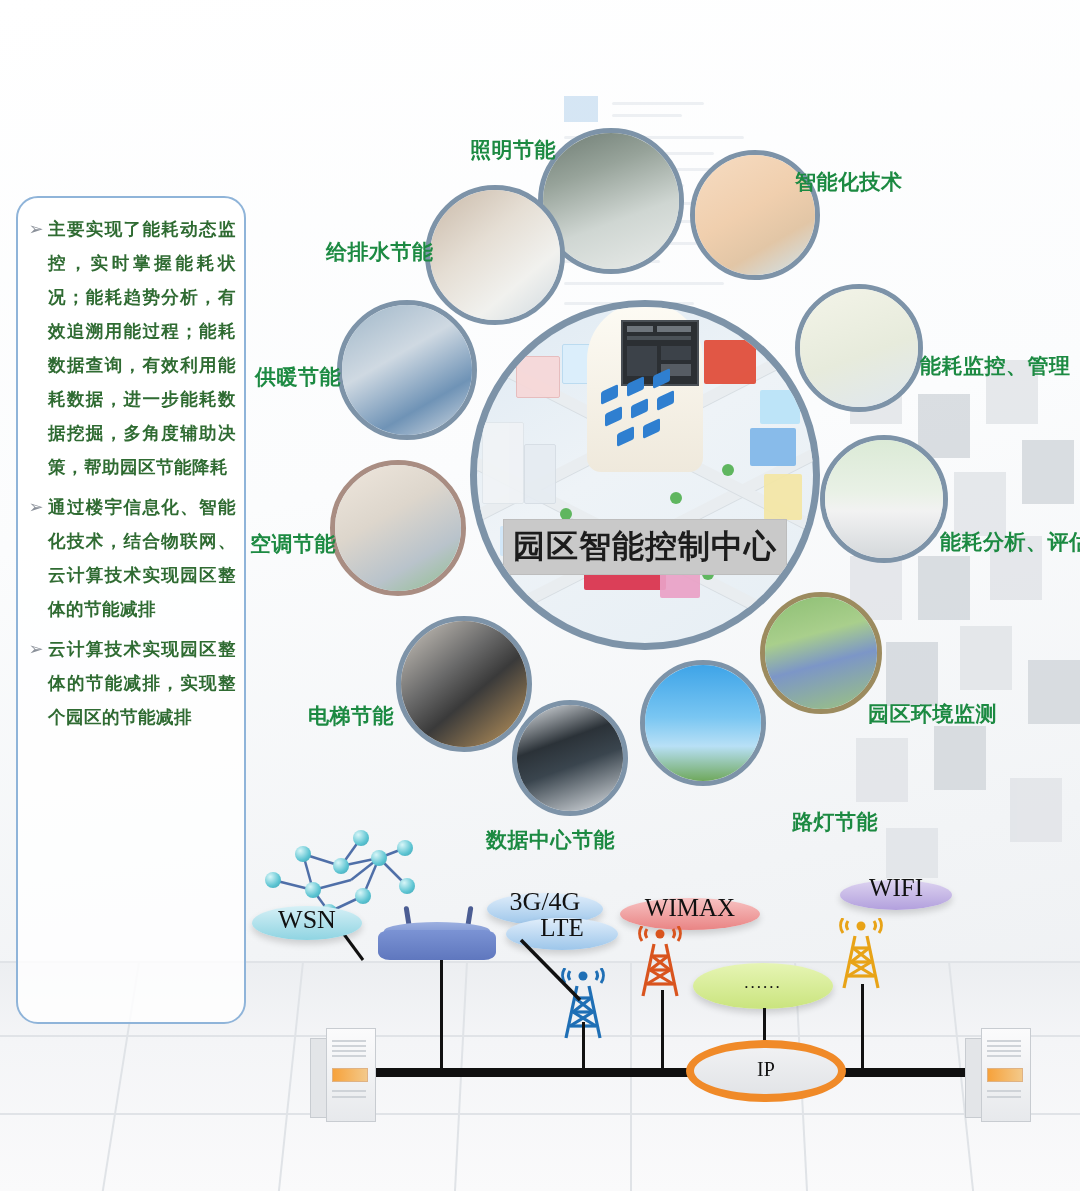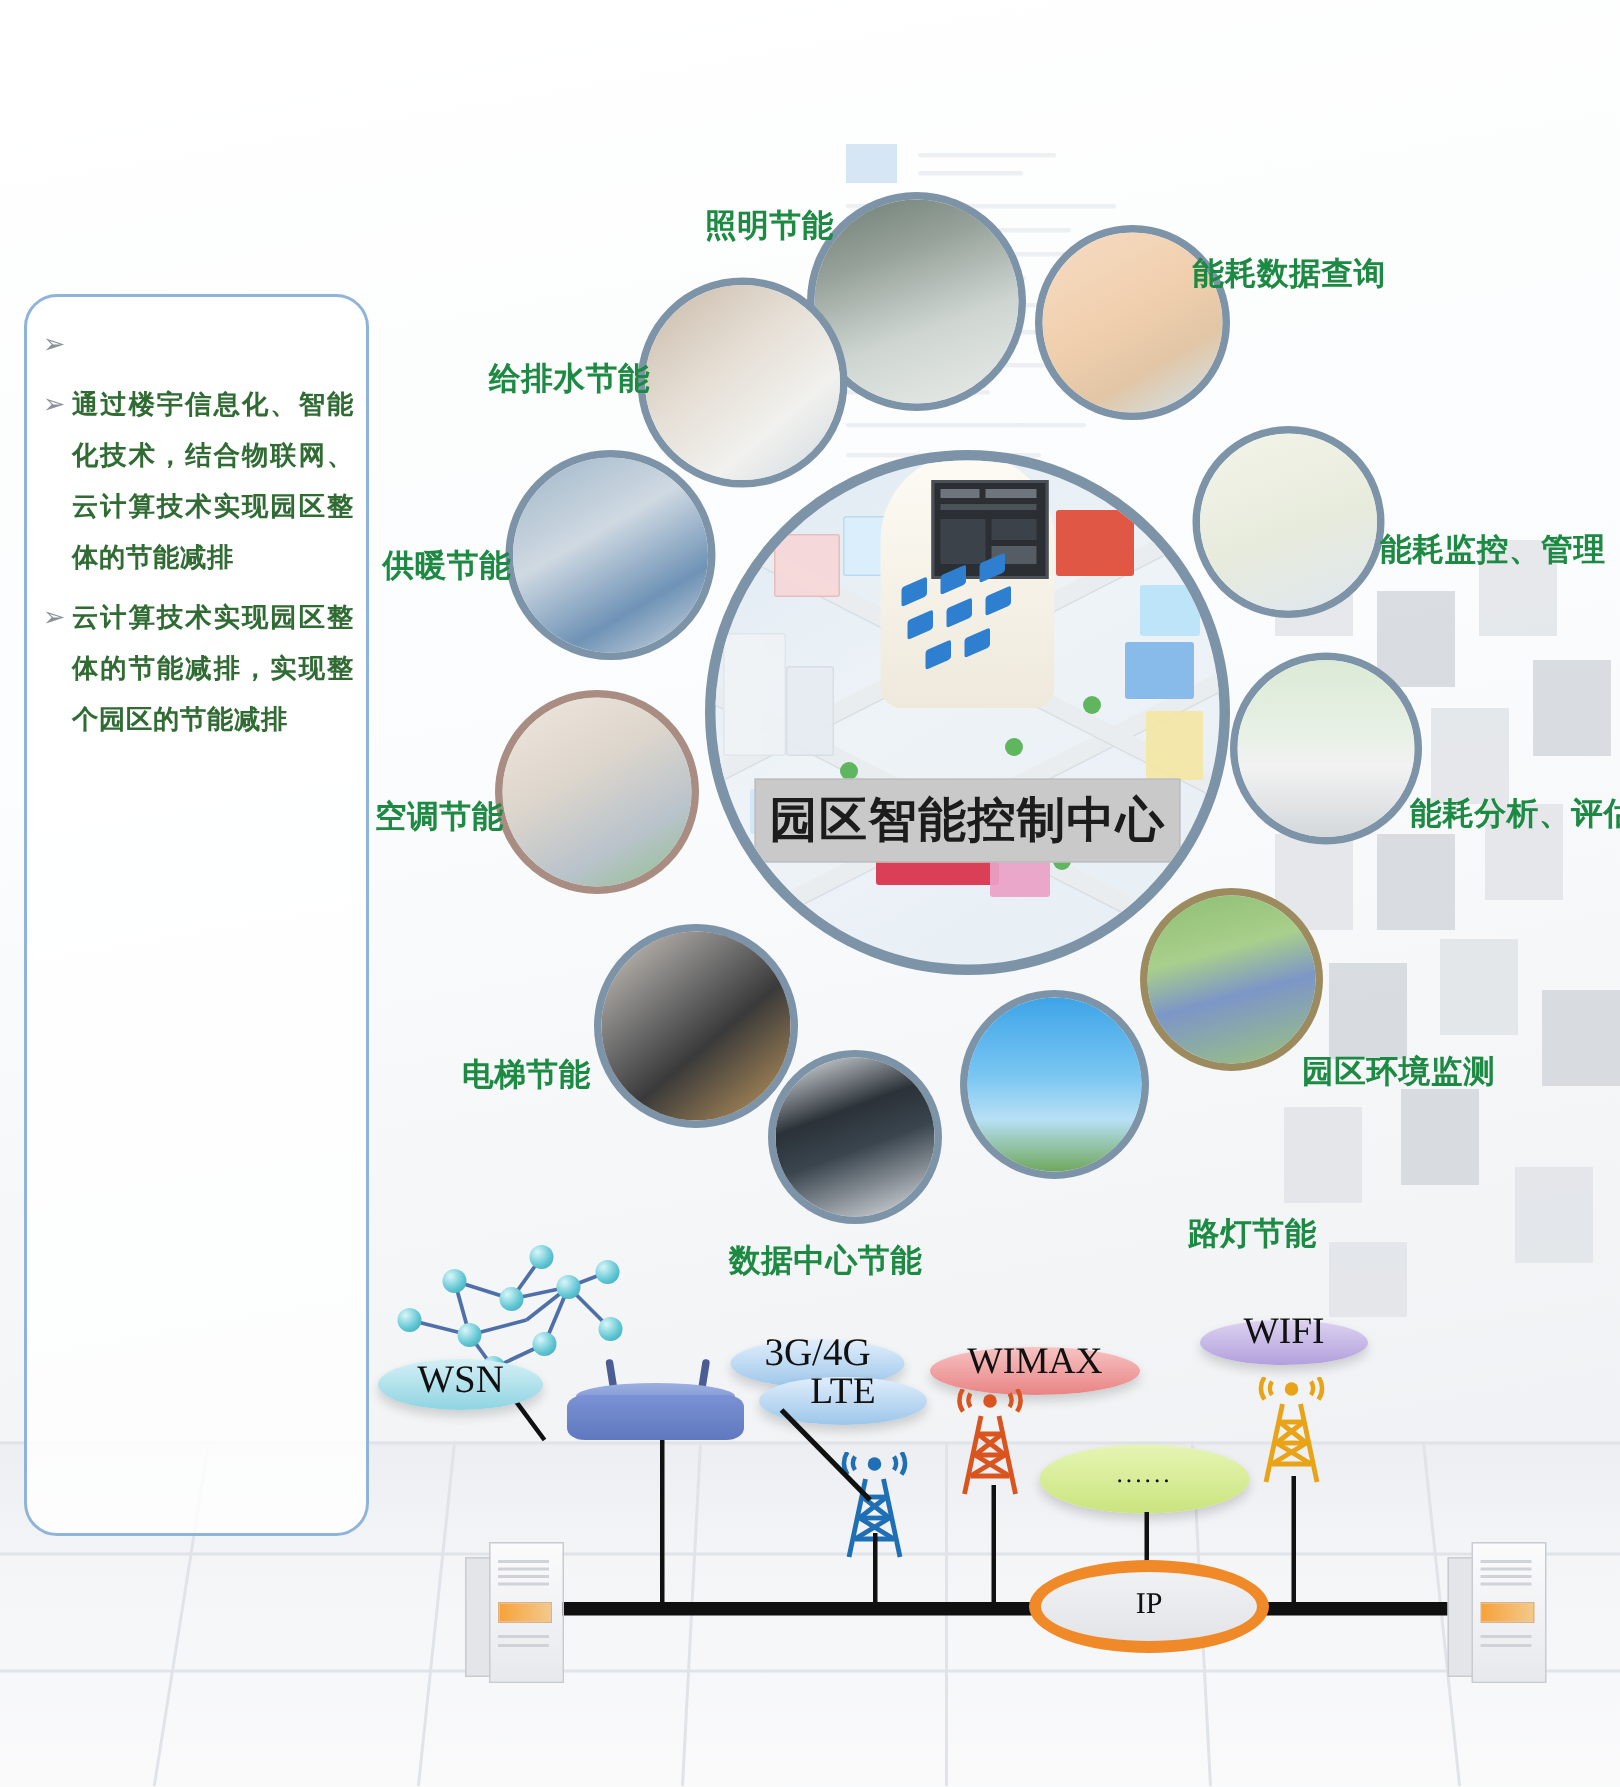--- a/index.html
+++ b/index.html
@@ -155,20 +155,21 @@
     <div class="gl" style="left:460px;top:0;width:2px;height:230px;transform:skewX(-3deg);"></div>
     <div class="gl" style="left:630px;top:0;width:2px;height:230px;"></div>
     <div class="gl" style="left:800px;top:0;width:2px;height:230px;transform:skewX(3deg);"></div>
     <div class="gl" style="left:960px;top:0;width:2px;height:230px;transform:skewX(6deg);"></div>
   </div>
 
 
   <div class="text-card">
     <div class="bullet">
       <div class="mk">➢</div>
+      <div class="bt">主要实现了能耗动态监控，实时掌握能耗状况；能耗趋势分析，有效追溯用能过程；能耗数据查询，有效利用能耗数据，进一步能耗数据挖掘，多角度辅助决策，帮助园区节能降耗</div>
     </div>
     <div class="bullet">
       <div class="mk">➢</div>
       <div class="bt">通过楼宇信息化、智能化技术，结合物联网、云计算技术实现园区整体的节能减排</div>
     </div>
     <div class="bullet">
       <div class="mk">➢</div>
       <div class="bt">云计算技术实现园区整体的节能减排，实现整个园区的节能减排</div>
     </div>
   </div>
@@ -223,21 +224,21 @@
   </div>
 
   <div class="node" style="left:538px;top:128px;width:146px;height:146px;">
     <div class="ph" style="background:linear-gradient(160deg,#6f7d74 0%,#97a39a 30%,#cfd6d2 62%,#e8ebe9 100%);"></div>
   </div>
   <div class="nlabel" style="left:470px;top:136px;">照明节能</div>
 
   <div class="node" style="left:690px;top:150px;width:130px;height:130px;">
     <div class="ph" style="background:linear-gradient(150deg,#f6dcc2 0%,#f0cfae 45%,#e2c6a6 70%,#cfe6f2 100%);"></div>
   </div>
-  <div class="nlabel" style="left:795px;top:168px;">能耗数据查询</div>
+  <div class="nlabel" style="left:795px;top:168px;">智能化技术</div>
 
   <div class="node" style="left:425px;top:185px;width:140px;height:140px;">
     <div class="ph" style="background:linear-gradient(140deg,#c9b9a8 0%,#e5ded4 40%,#f1f1ee 70%,#cfd9df 100%);"></div>
   </div>
   <div class="nlabel" style="left:326px;top:238px;font-family:Liberation Mono, monospace;">给排水节能</div>
 
   <div class="node" style="left:795px;top:284px;width:128px;height:128px;">
     <div class="ph" style="background:linear-gradient(160deg,#f3f4e8,#e7ebdc 55%,#dfe7ef 100%);"></div>
   </div>
   <div class="nlabel" style="left:920px;top:352px;">能耗监控、管理</div>
@@ -322,21 +323,21 @@
   <div class="cloud" style="left:506px;top:918px;width:112px;height:32px;
        background:linear-gradient(180deg,#e1eefb,#9dc6ea);box-shadow:0 4px 7px rgba(0,0,0,.16);">
     <div class="cl-t" style="top:-4px;font-size:25px;">LTE</div>
   </div>
 
   <div class="cloud" style="left:620px;top:898px;width:140px;height:32px;
        background:linear-gradient(180deg,#f7c3c3,#e98484);box-shadow:0 4px 7px rgba(0,0,0,.16);">
     <div class="cl-t" style="top:-4px;font-size:25px;">WIMAX</div>
   </div>
 
-  <div class="cloud" style="left:800px;top:880px;width:112px;height:30px;
+  <div class="cloud" style="left:840px;top:880px;width:112px;height:30px;
        background:linear-gradient(180deg,#ddd3f0,#b2a0dd);box-shadow:0 4px 7px rgba(0,0,0,.16);">
     <div class="cl-t" style="top:-6px;font-size:25px;">WIFI</div>
   </div>
 
   <div class="cloud" style="left:693px;top:963px;width:140px;height:46px;
        background:linear-gradient(180deg,#e6f5b4,#cae47e);box-shadow:0 4px 7px rgba(0,0,0,.16);">
     <div class="cl-t" style="top:10px;font-size:17px;letter-spacing:2px;">......</div>
   </div>
 
   <div class="tower" style="left:560px;top:968px;">

